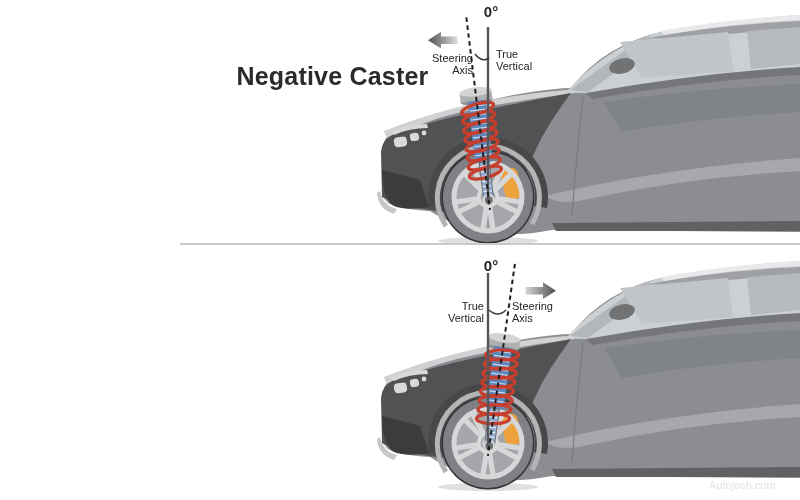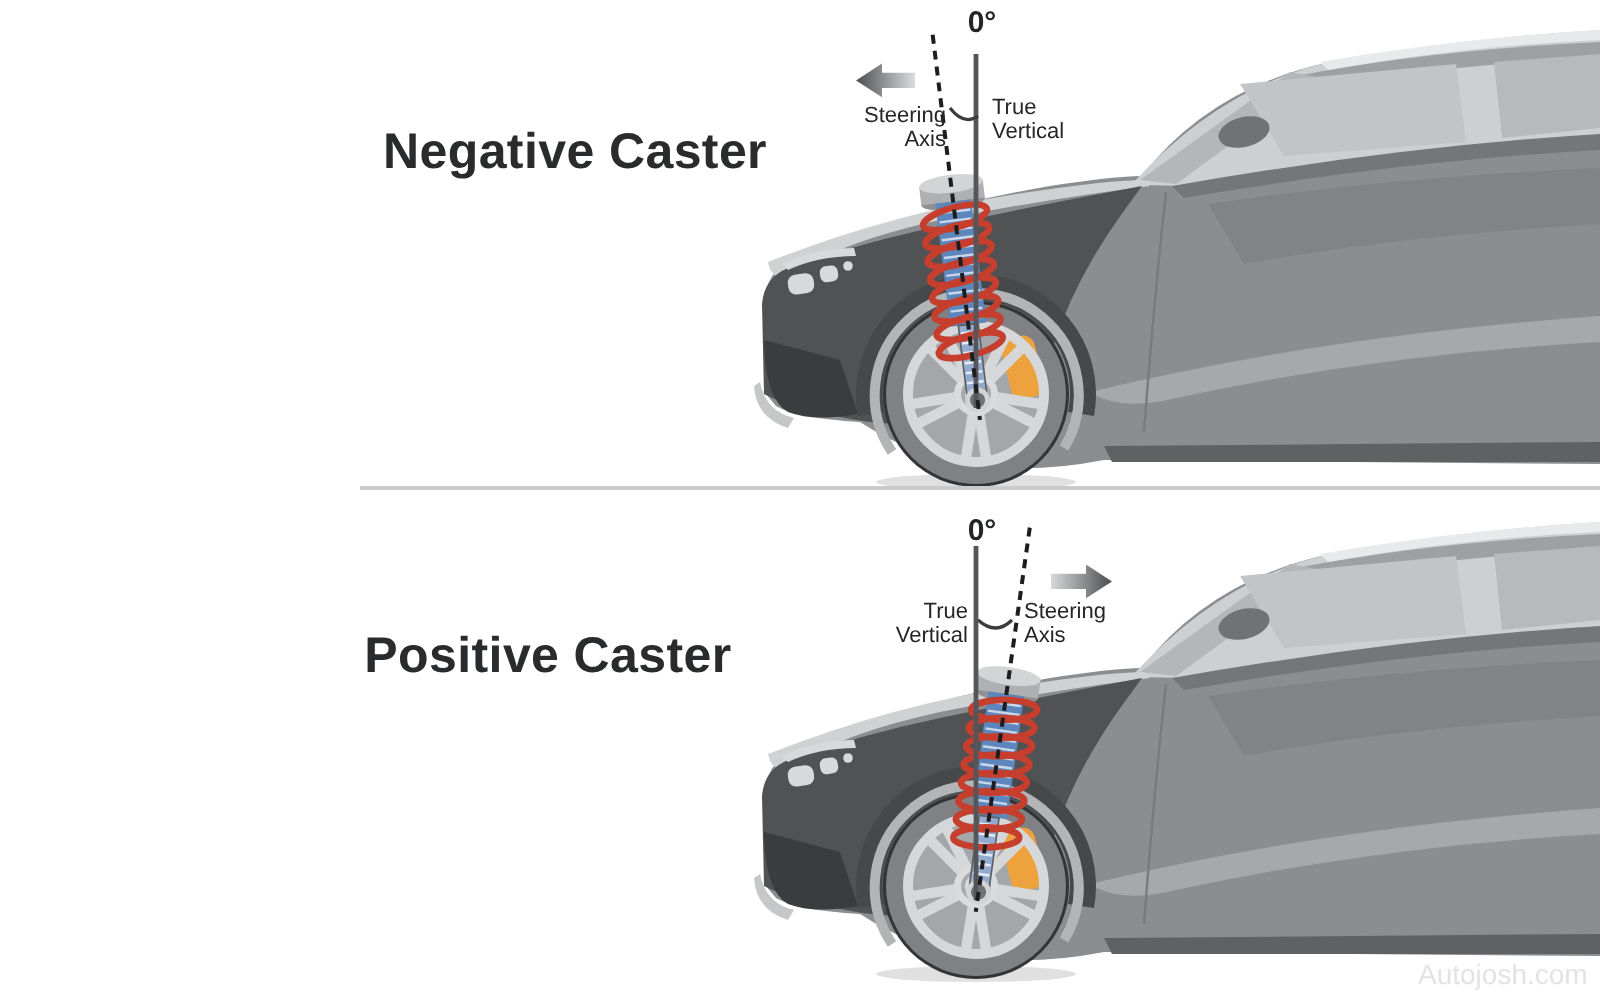--- a/index.html
+++ b/index.html
@@ -4,29 +4,29 @@
 <style>
   html,body{margin:0;padding:0;background:#ffffff;}
   #stage{
     position:relative;width:800px;height:500px;background:#ffffff;overflow:hidden;
     font-family:"Liberation Sans",sans-serif;
   }
   .panel{position:absolute;left:0;width:800px;}
   .panel-svg{position:absolute;left:0;top:0;display:block;}
   .heading{
     position:absolute;font-size:25px;font-weight:600;color:#2a2b2d;
-    text-align:center;letter-spacing:0.2px;white-space:nowrap;
+    text-align:center;letter-spacing:0.2px;white-space:nowrap;margin-left:45px;
   }
   .lbl{
     position:absolute;font-size:11px;line-height:1.12;color:#242528;white-space:nowrap;
   }
   .deg{font-size:15px;font-weight:600;text-align:center;}
   #divider{position:absolute;left:180px;top:243px;width:620px;height:2px;background:#c9cacc;z-index:5;}
   #watermark{
-    position:absolute;left:709px;top:479px;font-size:14px;color:#e2e3e4;z-index:6;
+    position:absolute;left:709px;top:479px;font-size:11px;color:#e2e3e4;z-index:6;
   }
 </style>
 </head>
 <body>
 
 <div id="stage">
 
   <div class="panel" style="top:0;height:250px;">
     <svg class="panel-svg" width="800" height="250" viewBox="0 0 800 250">
         <g>
@@ -249,21 +249,20 @@
     <g>
       <line x1="488" y1="27" x2="488" y2="204" stroke="#55565a" stroke-width="2.4"></line>
       <g transform="rotate(8 489 202)">
         <line x1="489" y1="16" x2="489" y2="210" stroke="#1d1d1f" stroke-width="2" stroke-dasharray="4.5,3.5"></line>
       </g>
       <path d="M489,64 Q498,72 506,64" stroke="#3b3c3e" stroke-width="1.6" fill="none"></path>
       <polygon points="556,44.7 543,36.3 543,40.9 525.5,40.9 525.5,48.5 543,48.5 543,53.1" fill="url(#arrowGrad1)"></polygon>
     </g>
       </svg>
 
-    <div class="heading" style="left:168px;top:68px;width:212px;">Positive Caster</div>
 
     <div class="lbl deg" style="left:470px;top:12px;width:42px;">0°</div>
 
     <div class="lbl" style="left:406px;top:54px;width:78px;text-align:right;">
       <span>True</span><br>
       <span>Vertical</span>
     </div>
 
     <div class="lbl" style="left:512px;top:54px;width:84px;text-align:left;">
       <span>Steering</span><br>

